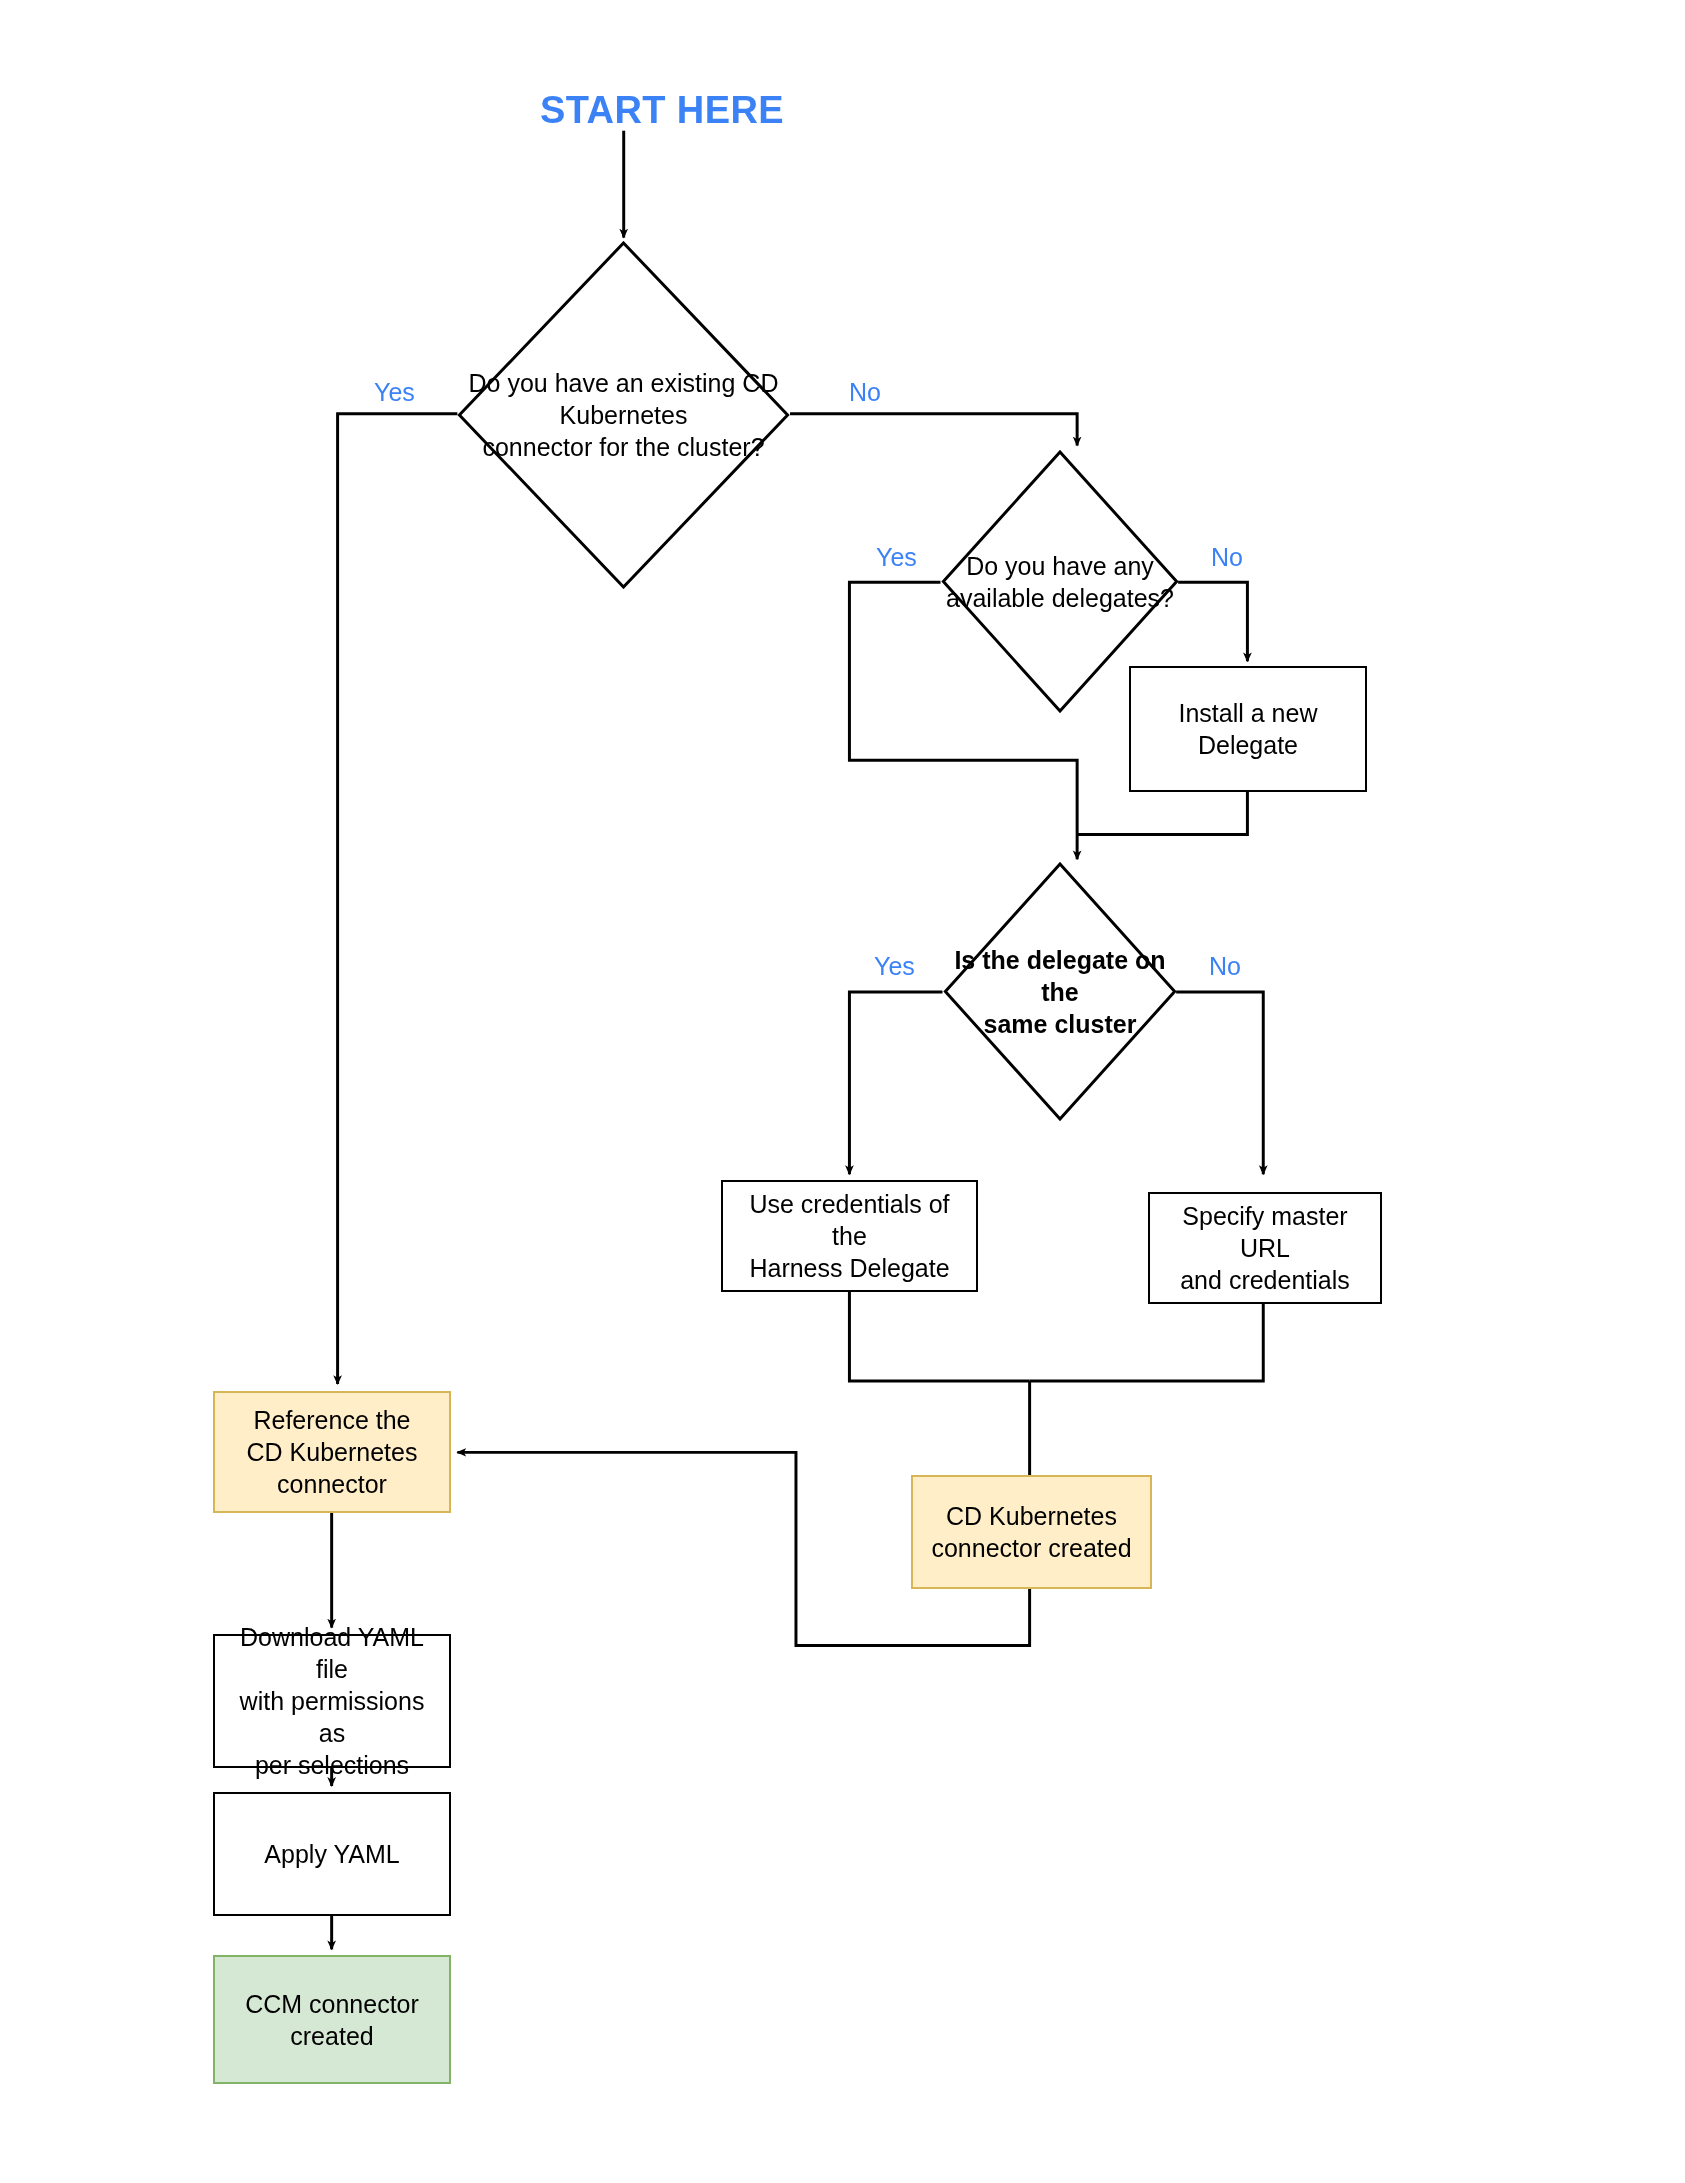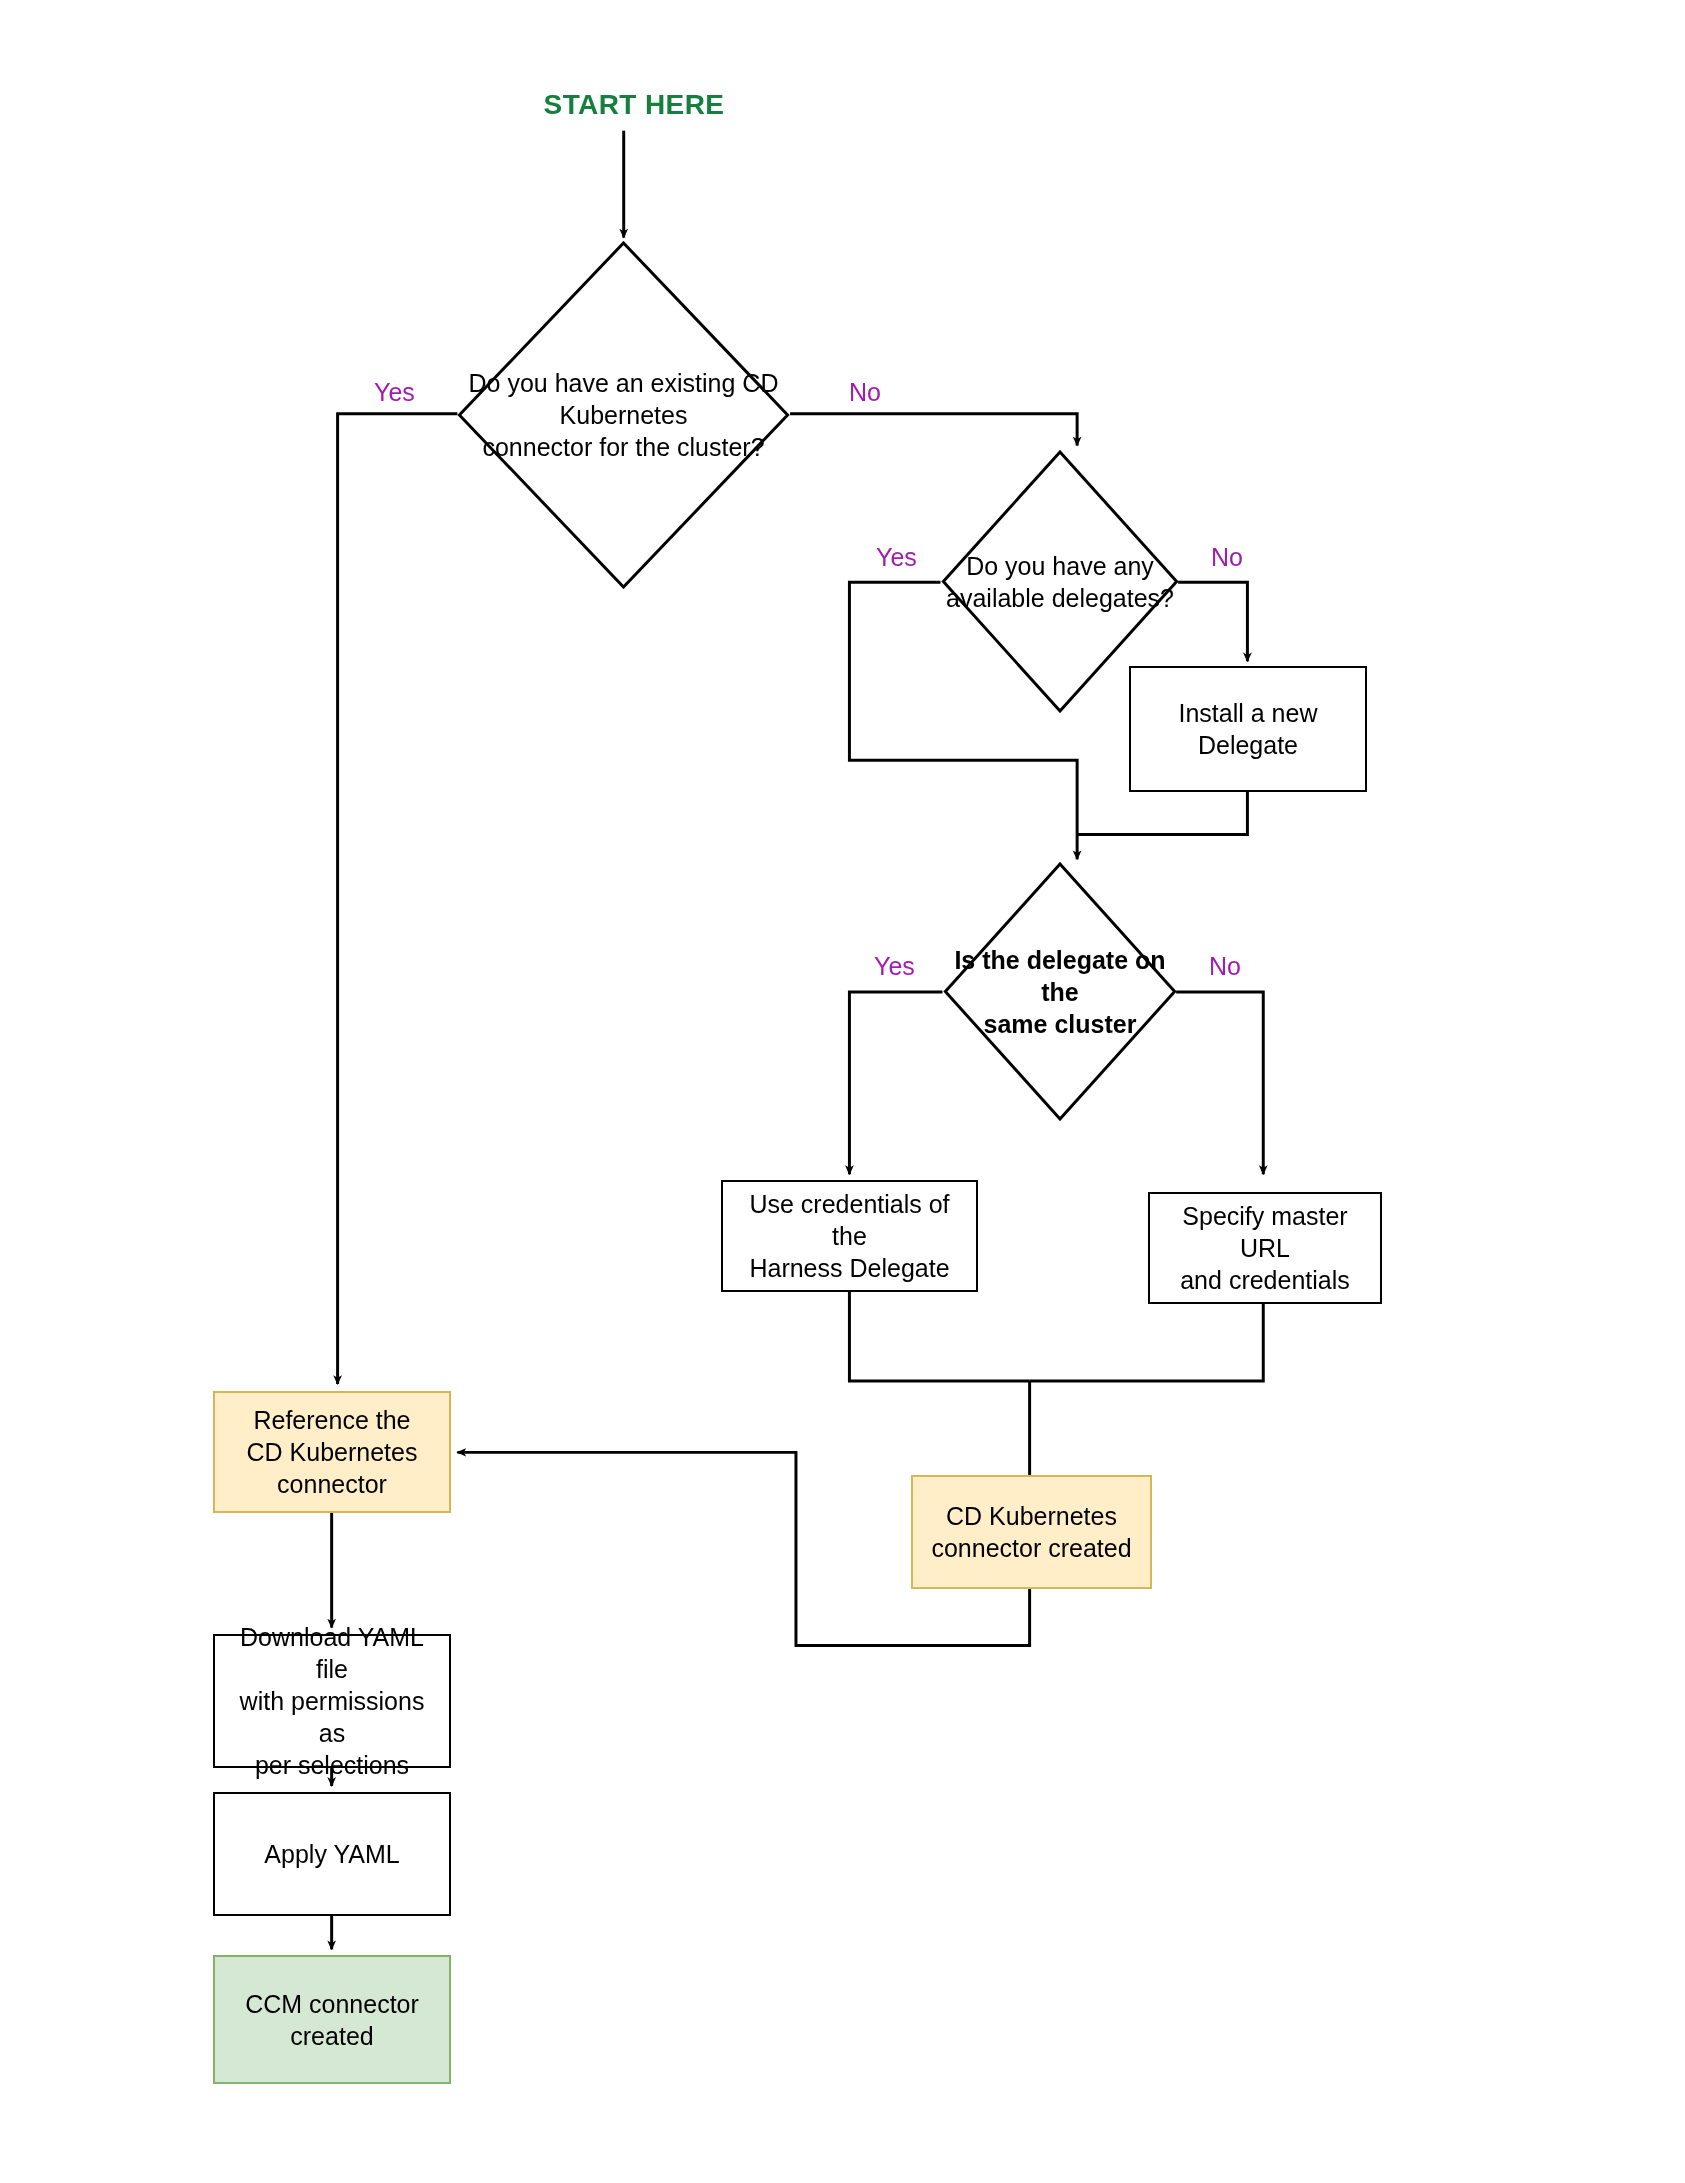--- a/index.html
+++ b/index.html
@@ -70,30 +70,30 @@
     z-index: 2;
   }
   .diamond svg {
     position: absolute;
     left: 0;
     top: 0;
     z-index: 1;
   }
   .start-title {
     position: absolute;
-    font-size: 28px;
+    font-size: 38px;
     font-weight: bold;
-    color: #15803d;
+    color: #3b82f6;
     letter-spacing: 0.4px;
     white-space: nowrap;
   }
   .edge-label {
     position: absolute;
     font-size: 25px;
-    color: #a21caf;
+    color: #3b82f6;
     background: #ffffff;
     padding: 0 3px;
     white-space: nowrap;
   }
 </style>
 </head>
 <body>
 
 <div id="canvas">
 

